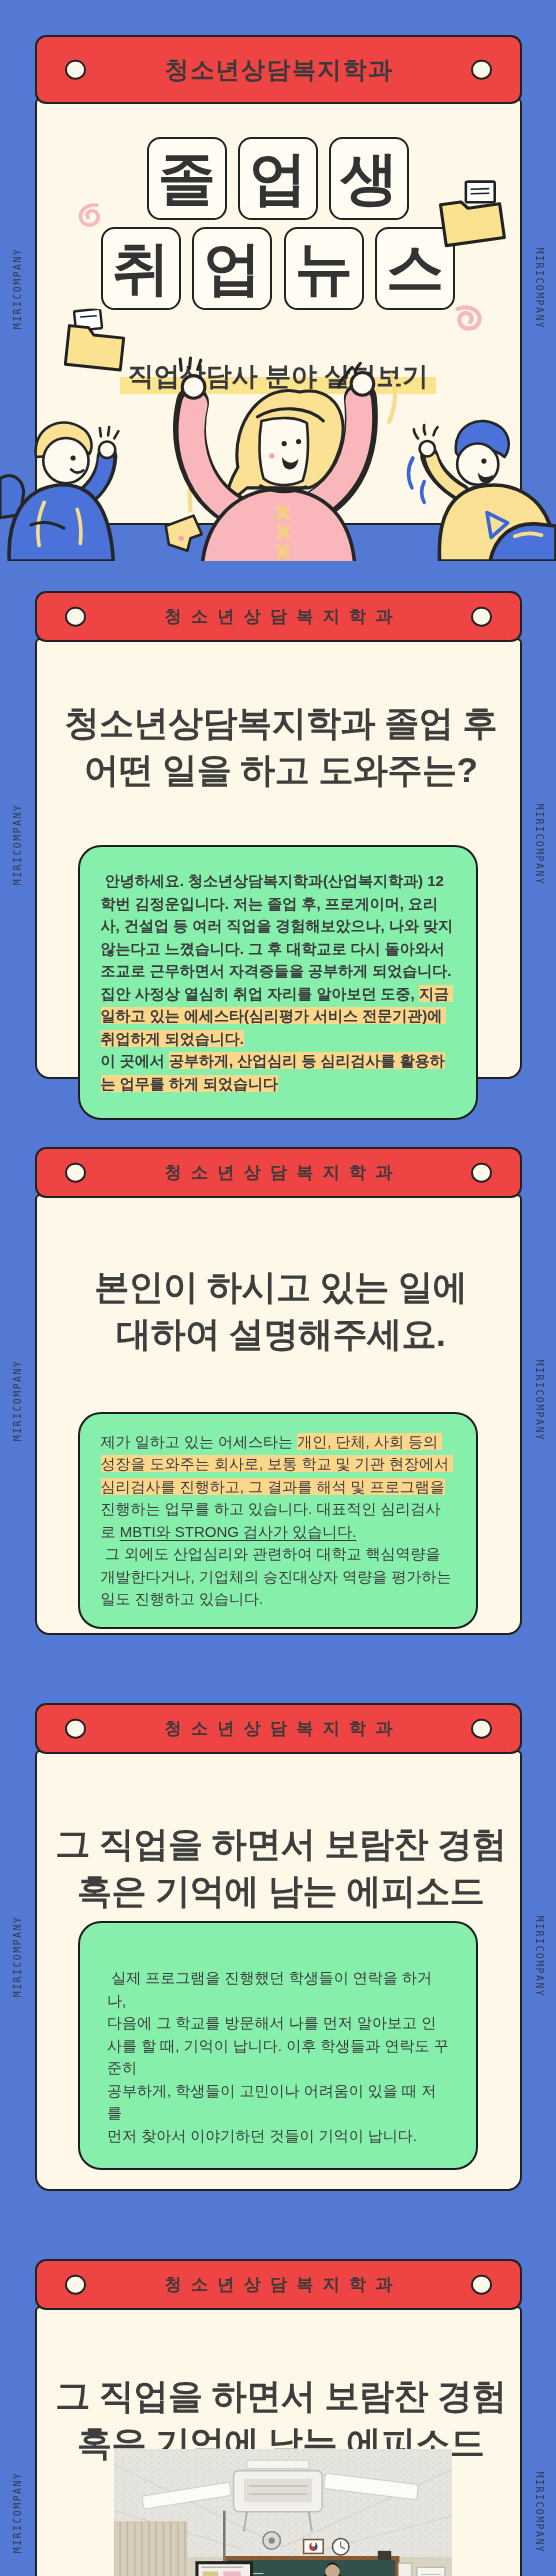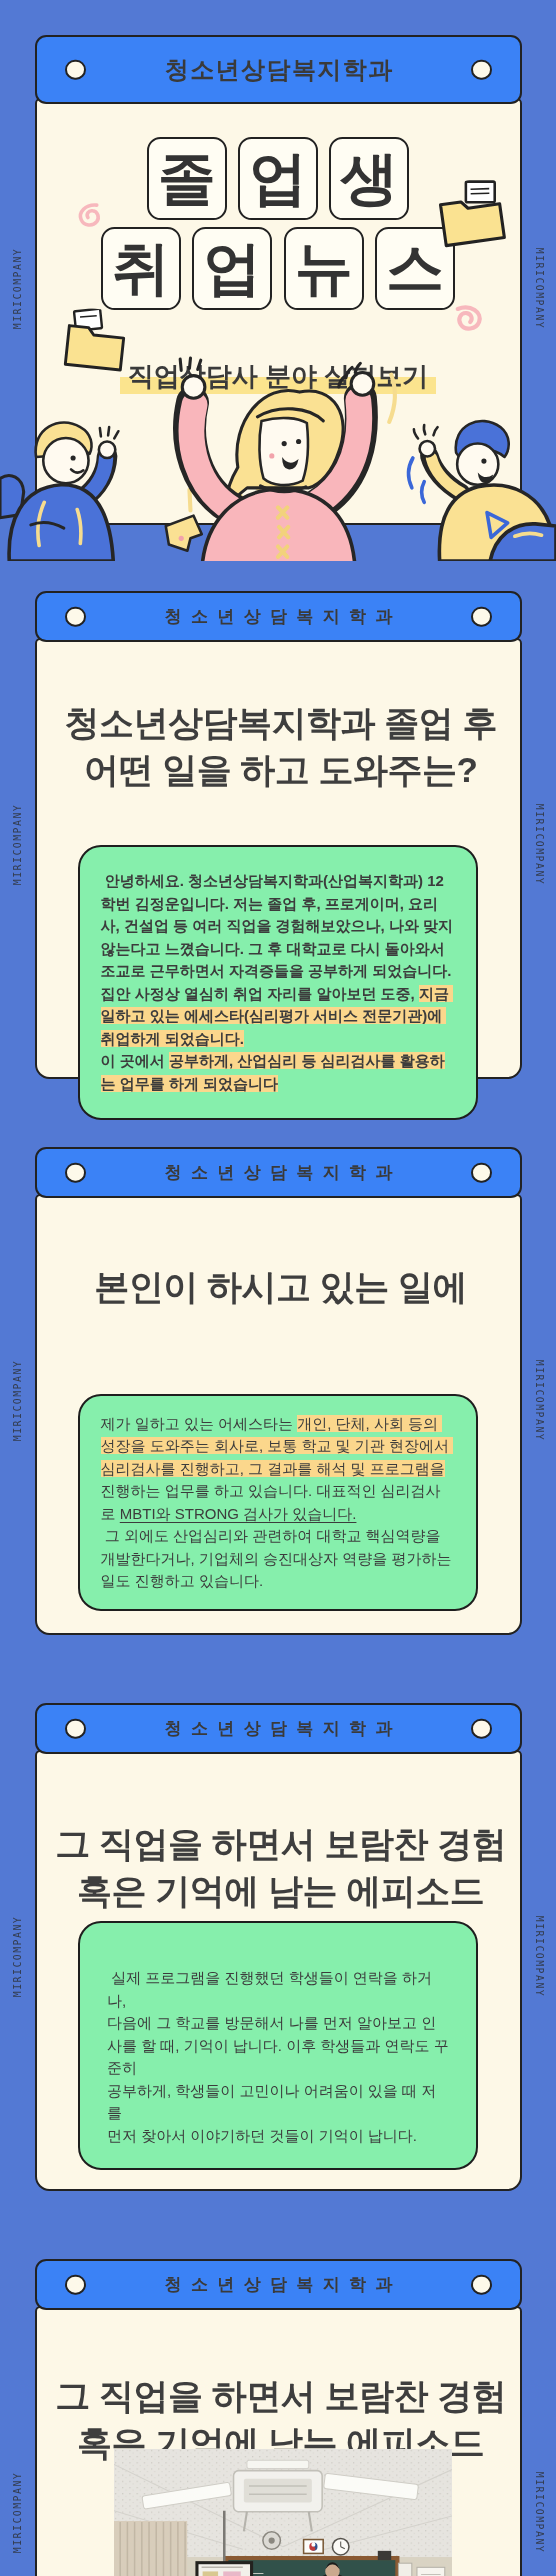--- a/index.html
+++ b/index.html
@@ -12,41 +12,41 @@
              font-family:"DejaVu Sans Mono",monospace;font-size:9.8px;letter-spacing:1.5px;z-index:1;}
   .side-text.l{left:-50px;transform:rotate(-90deg);}
   .side-text.r{right:-50px;transform:rotate(90deg);}
 
   
   .sheet{position:absolute;left:35px;width:487px;top:82px;bottom:33px;background:#fdf8e7;
          border:2.1px solid #222;border-radius:5.2px 5.2px 14.4px 14.4px;box-sizing:border-box;z-index:2;}
   .cover .sheet{top:98px;bottom:31px;}
 
   
-  .tab{position:absolute;left:35px;top:35px;width:487px;height:51px;background:#3b82f6;
+  .tab{position:absolute;left:35px;top:35px;width:487px;height:51px;background:#ef4444;
        border:2.1px solid #222;border-radius:11.3px;box-sizing:border-box;display:flex;
        align-items:center;justify-content:center;z-index:4;}
   .cover .tab{height:69px;}
   .hole{position:absolute;top:50%;transform:translateY(-50%);width:20.6px;height:20.6px;background:#fdf9ea;
         border:2.1px solid #222;border-radius:50%;box-sizing:border-box;}
   .hole-l{left:28px;} .hole-r{right:28px;}
   .tab-title{font-size:17px;font-weight:600;color:#3a3a3a;letter-spacing:0.55em;margin-right:-0.55em;white-space:nowrap;}
   .cover .tab-title{font-size:24px;font-weight:800;letter-spacing:0.06em;margin-right:-0.06em;}
 
   
   .big-title{position:absolute;left:26px;right:20.6px;margin:4px;text-align:center;font-weight:800;
              color:#3e3e3e;font-size:35px;line-height:1.33;z-index:3;letter-spacing:-0.5px;}
   .t2{top:140px;} .t3{top:148px;} .t4{top:149px;} .t5{top:145px;}
 
   
   .text-box{position:absolute;left:78px;width:400px;background:#86efac;border:2.1px solid #1e1e1e;
             border-radius:23px;box-sizing:border-box;color:#3c3c3c;font-size:15px;line-height:1.5;
             white-space:pre-wrap;z-index:3;}
   .c2-box{top:289px;min-height:233px;padding:23px 20.6px;font-weight:700;}
-  .c3-box{top:282px;min-height:216px;padding:16.5px 20.6px;}
+  .c3-box{top:300px;min-height:216px;padding:16.5px 20.6px;}
   .c4-box{top:253px;min-height:196px;padding:44px 27px 20.6px;}
   .mark-hl{background:#fbd78c;box-decoration-break:clone;-webkit-box-decoration-break:clone;}
   .mark-ul{text-decoration:underline;text-decoration-thickness:1px;text-underline-offset:3.1px;}
 
   
   .tile-row{position:absolute;left:0;right:0;display:flex;justify-content:center;gap:11.3px;z-index:3;}
   .row1{top:137px;} .row2{top:227px;}
   .tile{width:80px;height:83px;background:#fffdf3;border:2.1px solid #222;border-radius:13.4px;
         box-sizing:border-box;display:flex;align-items:center;justify-content:center;
         font-size:58px;font-weight:800;color:#333;}
@@ -218,20 +218,21 @@
     <div class="side-text l">MIRICOMPANY</div>
     <div class="side-text r">MIRICOMPANY</div>
     <div class="sheet"></div>
     <header class="tab">
       <span class="hole hole-l"></span>
       <span class="tab-title">청소년상담복지학과</span>
       <span class="hole hole-r"></span>
     </header>
     <h1 class="big-title t3">
       <span>본인이 하시고 있는 일에</span><br>
+      <span>대하여 설명해주세요.</span>
     </h1>
     <div class="text-box c3-box"><span>제가 일하고 있는 어세스타는 </span><span class="mark-hl">개인, 단체, 사회 등의 성장을 도와주는 회사로, 보통 학교 및 기관 현장에서 심리검사를 진행하고, 그 결과를 해석 및 프로그램을</span><span> 진행하는 업무를 하고 있습니다. 대표적인 심리검사로 </span><span class="mark-ul">MBTI와 STRONG 검사가 있습니다.</span><span>
  그 외에도 산업심리와 관련하여 대학교 핵심역량을 개발한다거나, 기업체의 승진대상자 역량을 평가하는 일도 진행하고 있습니다.</span></div>
   </section>
 
   <section class="card">
     <div class="side-text l">MIRICOMPANY</div>
     <div class="side-text r">MIRICOMPANY</div>
     <div class="sheet"></div>
     <header class="tab">

